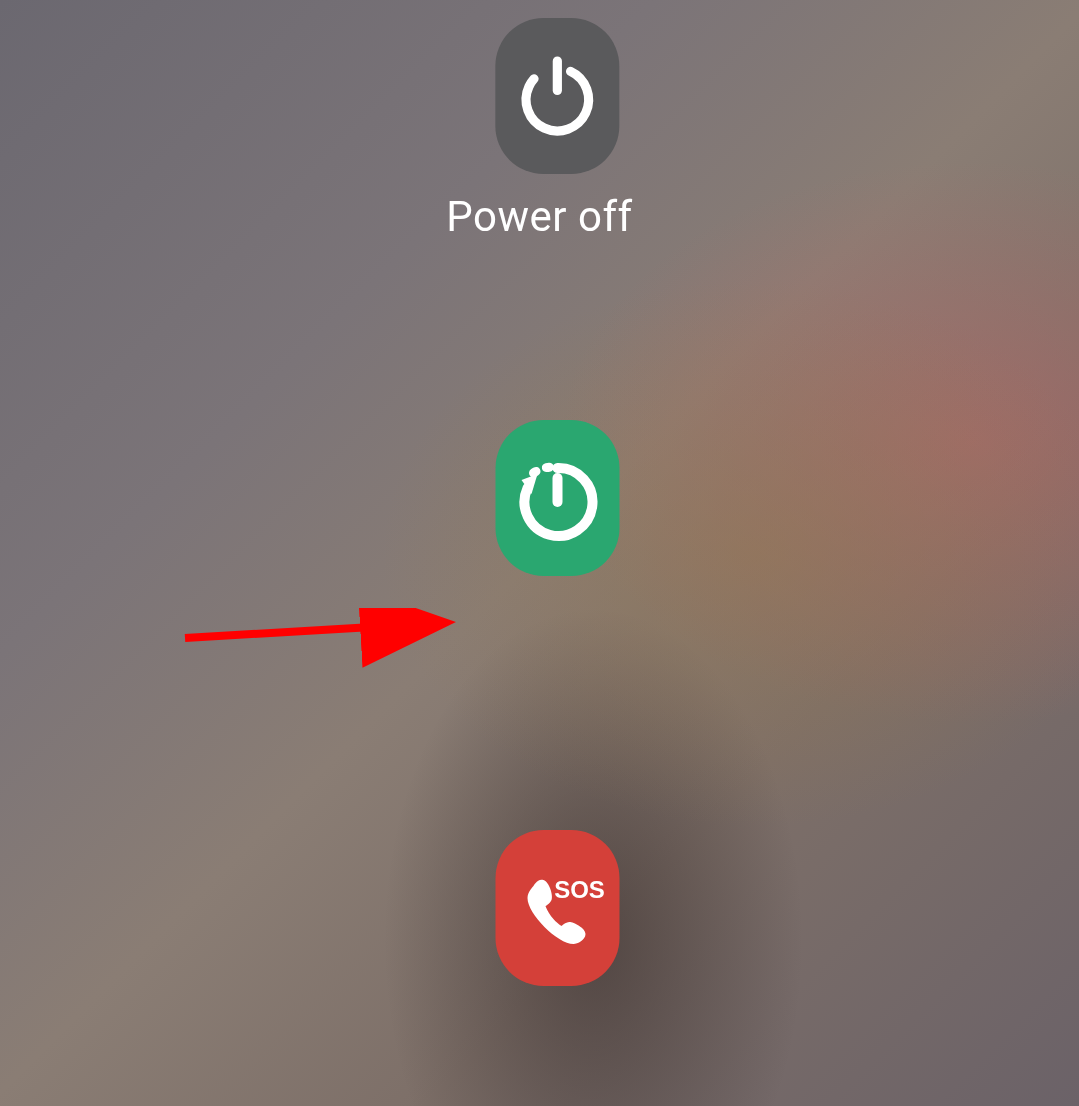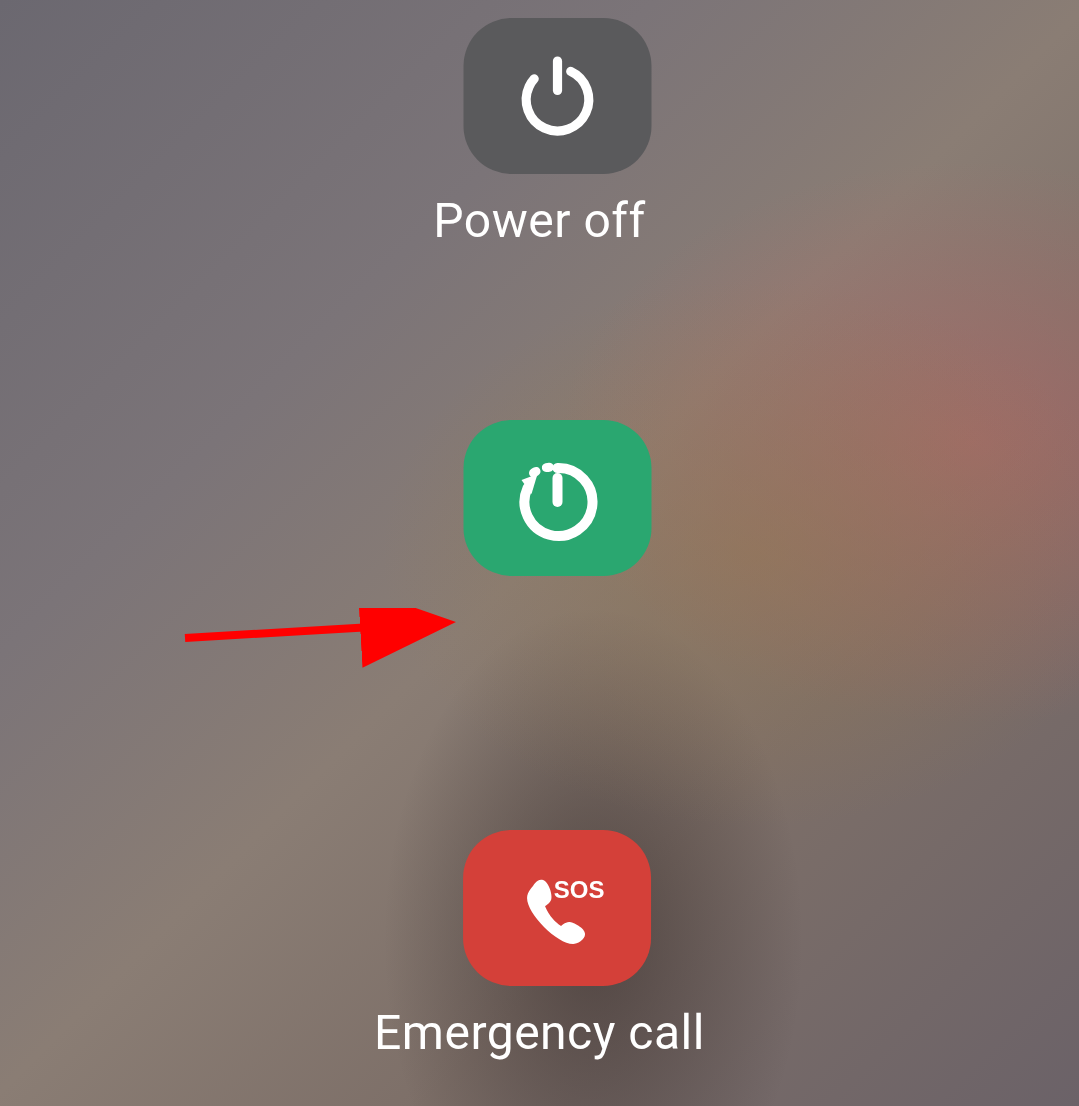--- a/index.html
+++ b/index.html
@@ -34,35 +34,35 @@
       align-items: center;
       position: absolute;
       left: 50%;
       transform: translateX(-50%);
       cursor: pointer;
     }
     .item-poweroff { top: 18px; }
     .item-restart { top: 420px; }
     .item-emergency { top: 830px; }
     .icon-tile {
-      width: 188px;
+      width: 124px;
       height: 156px;
       border-radius: 48px;
       display: flex;
       align-items: center;
       justify-content: center;
       margin-bottom: 18px;
       margin-left: 36px;
     }
     .tile-poweroff { background: #5a5a5c; }
     .tile-restart { background: #2aa770; }
     .tile-emergency { background: #d44039; }
     .item-label {
       color: #ffffff;
-      font-size: 48px;
+      font-size: 42px;
       font-weight: 400;
       letter-spacing: 0.5px;
     }
     .annotation-arrow {
       position: absolute;
       top: 608px;
       left: 180px;
       pointer-events: none;
     }
   </style>
@@ -92,21 +92,20 @@
     </div>
   </div>
 
   <div class="menu-item item-emergency">
     <div class="icon-tile tile-emergency">
       <svg width="120" height="120" viewBox="0 0 120 120">
         <path d="M 36 38 C 36 38 40 30 46 32 C 52 34 56 48 54 52 C 52 56 48 58 48 58 C 48 58 52 70 64 78 C 64 78 68 74 72 74 C 76 74 88 80 88 86 C 88 92 80 96 76 96 C 60 96 30 66 30 50 C 30 44 36 38 36 38 Z" fill="#ffffff"></path>
         <text x="82" y="50" font-size="24" font-weight="700" fill="#ffffff" text-anchor="middle" font-family="Arial, sans-serif">SOS</text>
       </svg>
     </div>
-    <div class="item-label">Emergency call</div>
   </div>
 
 </div>
 
 <svg class="annotation-arrow" width="290" height="60" viewBox="0 0 290 60">
   <defs>
     <marker id="arrowhead" markerWidth="12" markerHeight="10" refX="10" refY="5" orient="auto">
       <polygon points="0 0, 12 5, 0 10" fill="#ff0000"></polygon>
     </marker>
   </defs>

